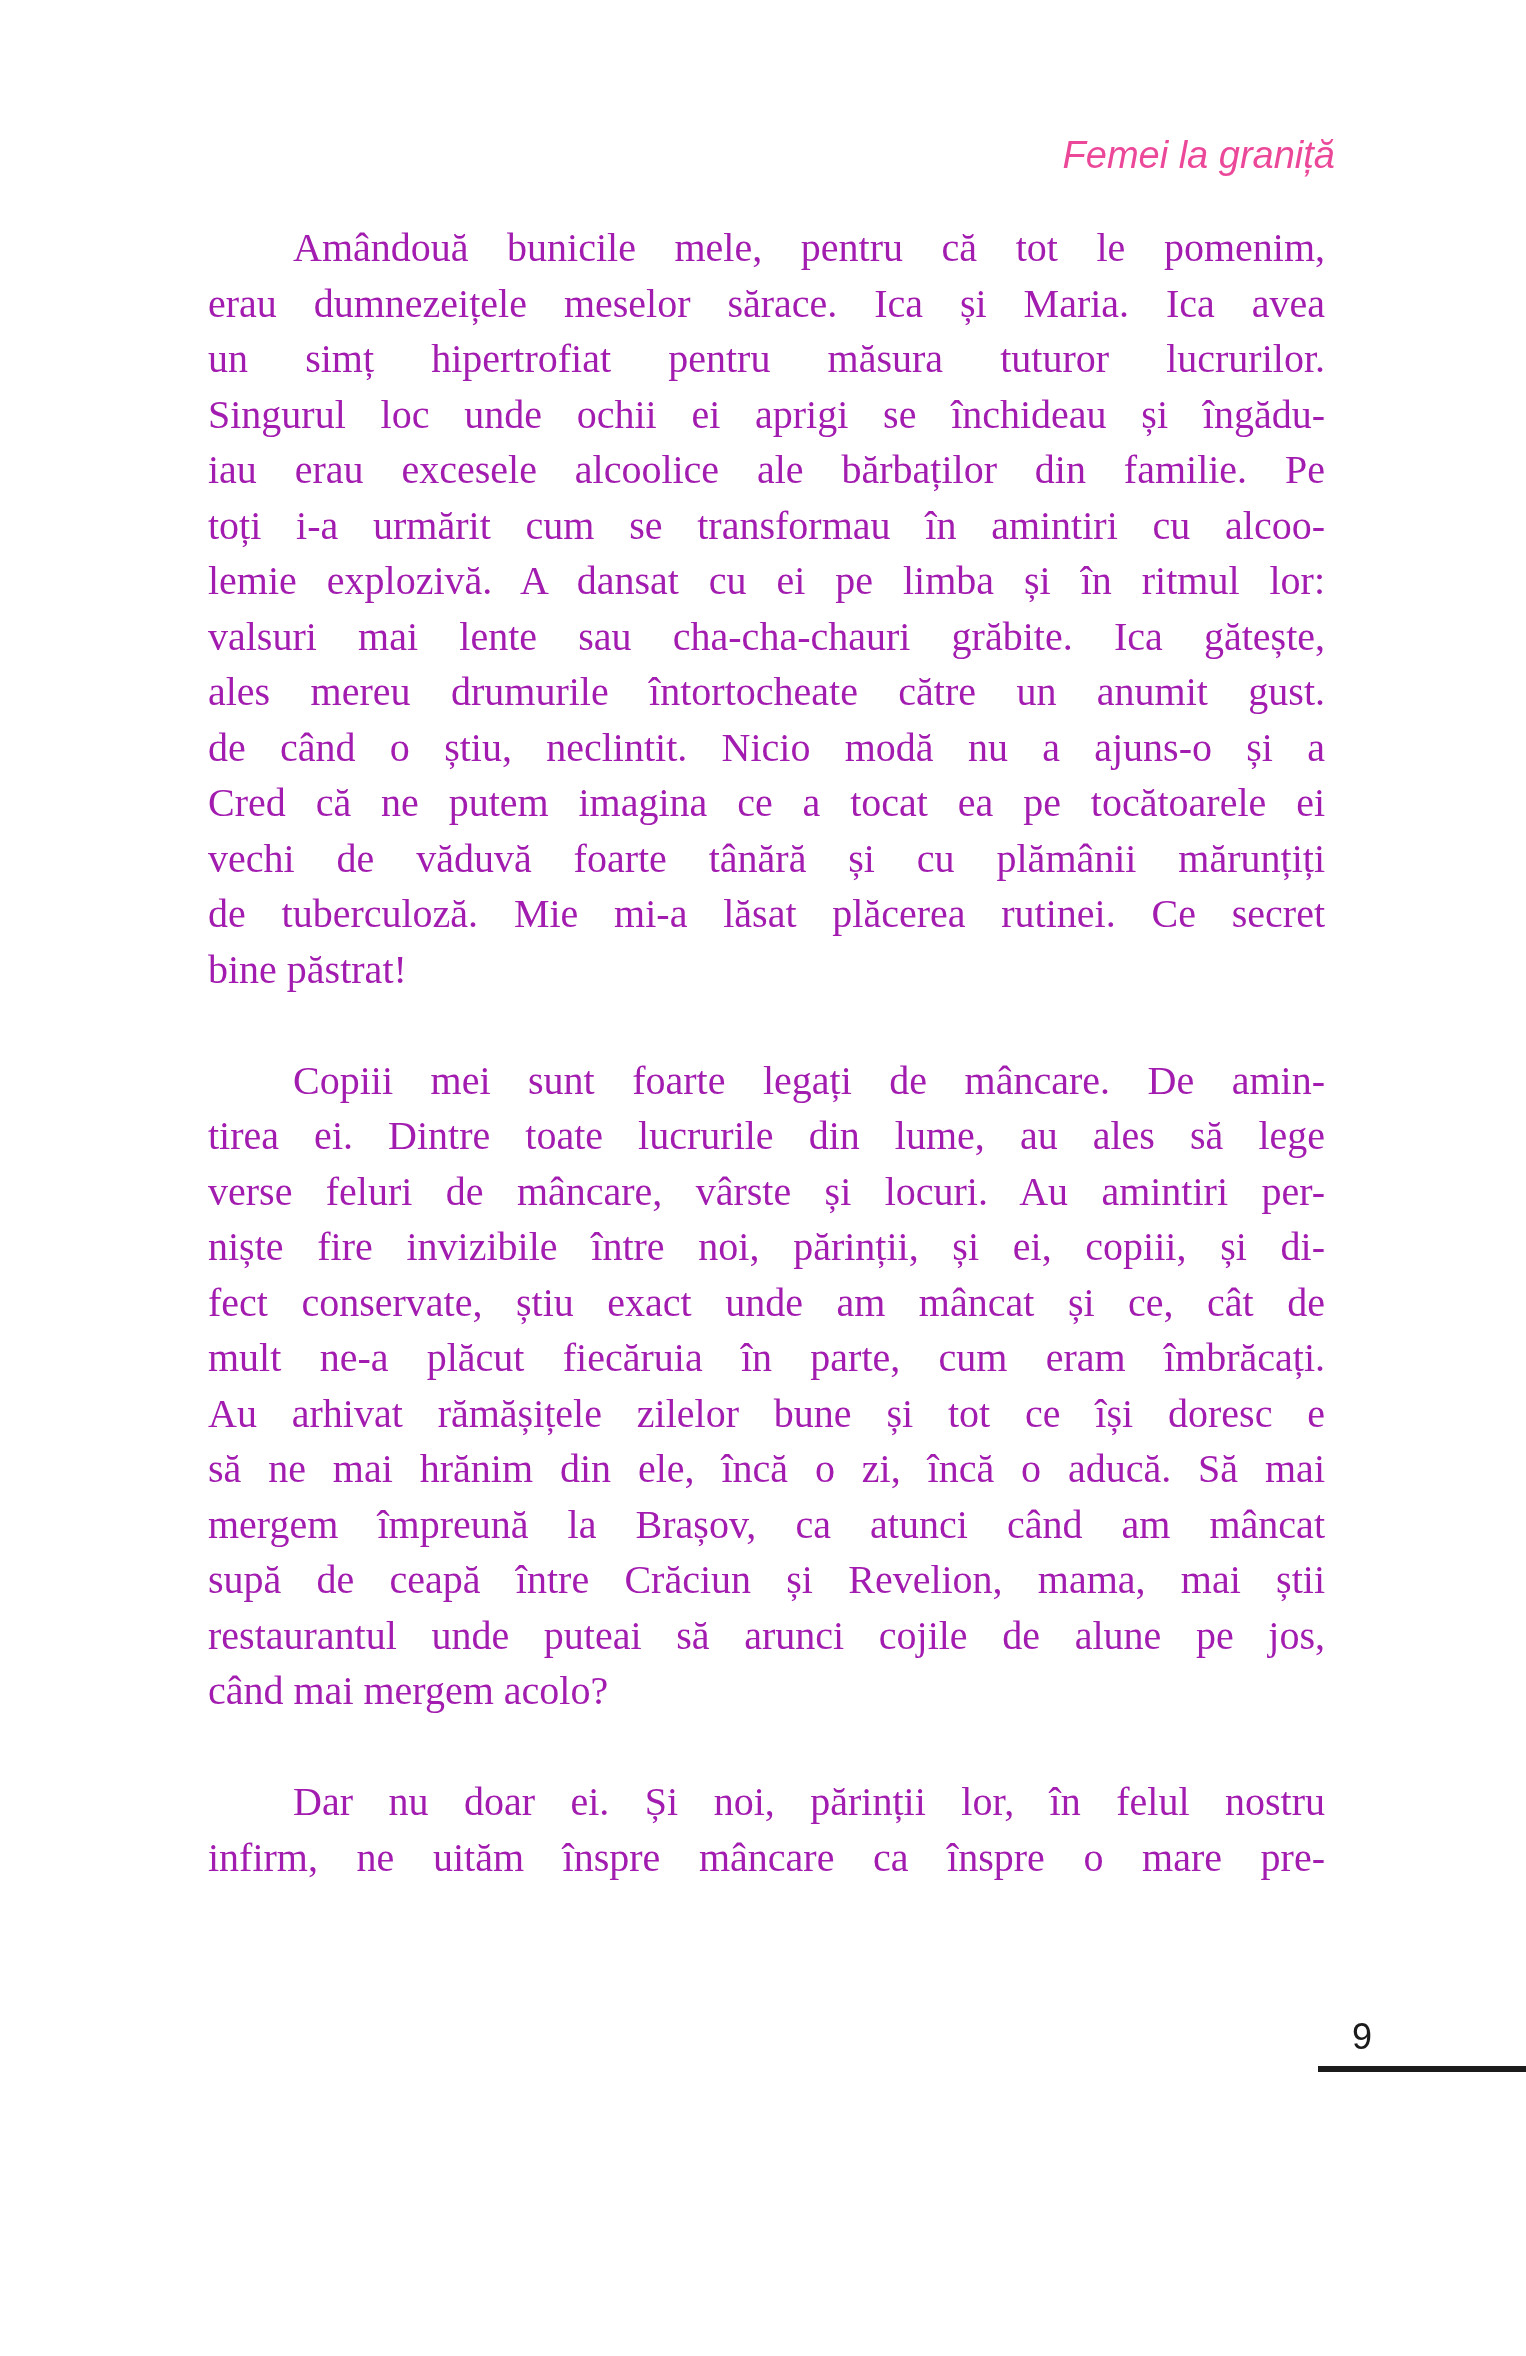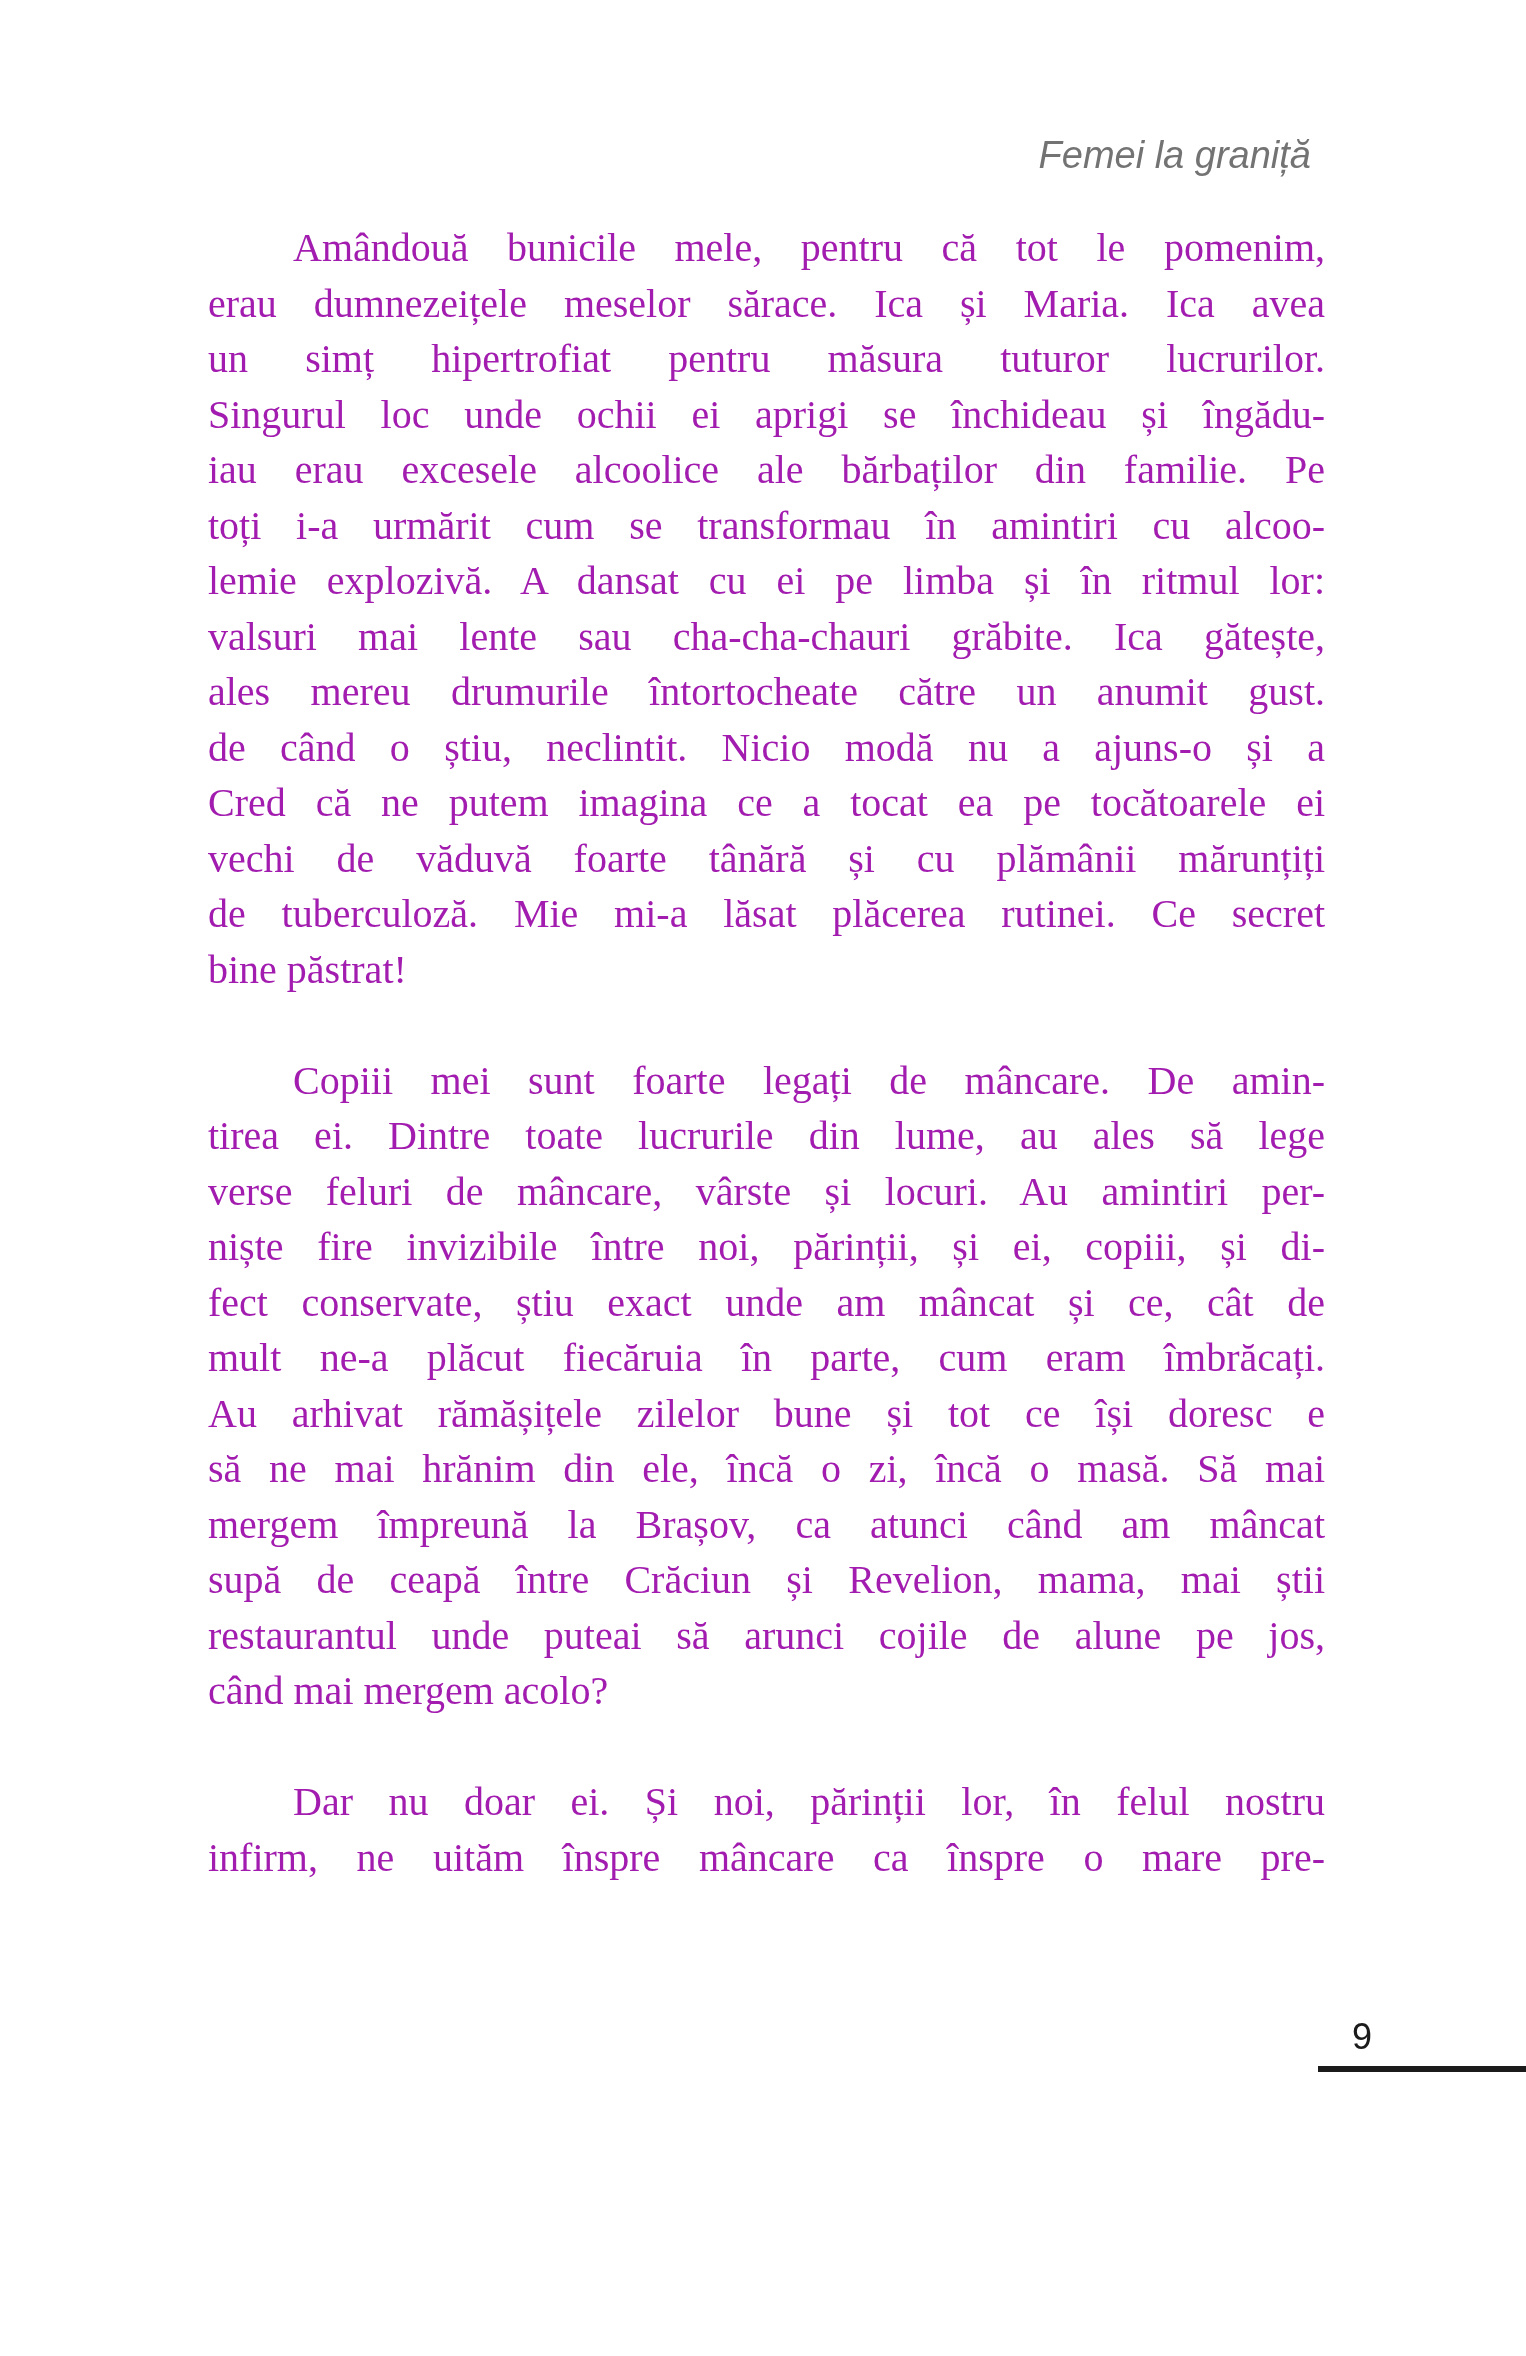--- a/index.html
+++ b/index.html
@@ -12,27 +12,27 @@
     width: 1526px;
     height: 2356px;
     background: #ffffff;
     overflow: hidden;
     font-family: "Liberation Serif", serif;
     color: #161616;
   }
   .running-header {
     position: absolute;
     top: 136px;
-    right: 215px;
+    right: 191px;
     font-family: "Liberation Sans", sans-serif;
     font-style: italic;
     font-weight: 500;
     font-size: 38px;
     line-height: 1;
-    color: #737373;
+    color: #ec4899;
     white-space: nowrap;
   }
   #text-block {
     position: absolute;
     left: 208px;
     top: 220px;
     width: 1117px;
     font-size: 40px;
     line-height: 55.5px;
     color: #a21caf;
@@ -93,21 +93,21 @@
         <div class="text-line last">bine păstrat!</div>
       </div>
       <div class="paragraph">
         <div class="text-line first">Copiii mei sunt foarte legați de mâncare. De amin-</div>
         <div class="text-line">tirea ei. Dintre toate lucrurile din lume, au ales să lege</div>
         <div class="text-line">verse feluri de mâncare, vârste și locuri. Au amintiri per-</div>
         <div class="text-line">niște fire invizibile între noi, părinții, și ei, copiii, și di-</div>
         <div class="text-line">fect conservate, știu exact unde am mâncat și ce, cât de</div>
         <div class="text-line">mult ne-a plăcut fiecăruia în parte, cum eram îmbrăcați.</div>
         <div class="text-line">Au arhivat rămășițele zilelor bune și tot ce își doresc e</div>
-        <div class="text-line">să ne mai hrănim din ele, încă o zi, încă o masă. Să mai</div>
+        <div class="text-line">să ne mai hrănim din ele, încă o zi, încă o aducă. Să mai</div>
         <div class="text-line">mergem împreună la Brașov, ca atunci când am mâncat</div>
         <div class="text-line">supă de ceapă între Crăciun și Revelion, mama, mai știi</div>
         <div class="text-line">restaurantul unde puteai să arunci cojile de alune pe jos,</div>
         <div class="text-line last">când mai mergem acolo?</div>
       </div>
       <div class="paragraph">
         <div class="text-line first">Dar nu doar ei. Și noi, părinții lor, în felul nostru</div>
         <div class="text-line">infirm, ne uităm înspre mâncare ca înspre o mare pre-</div>
       </div>
     </div>

